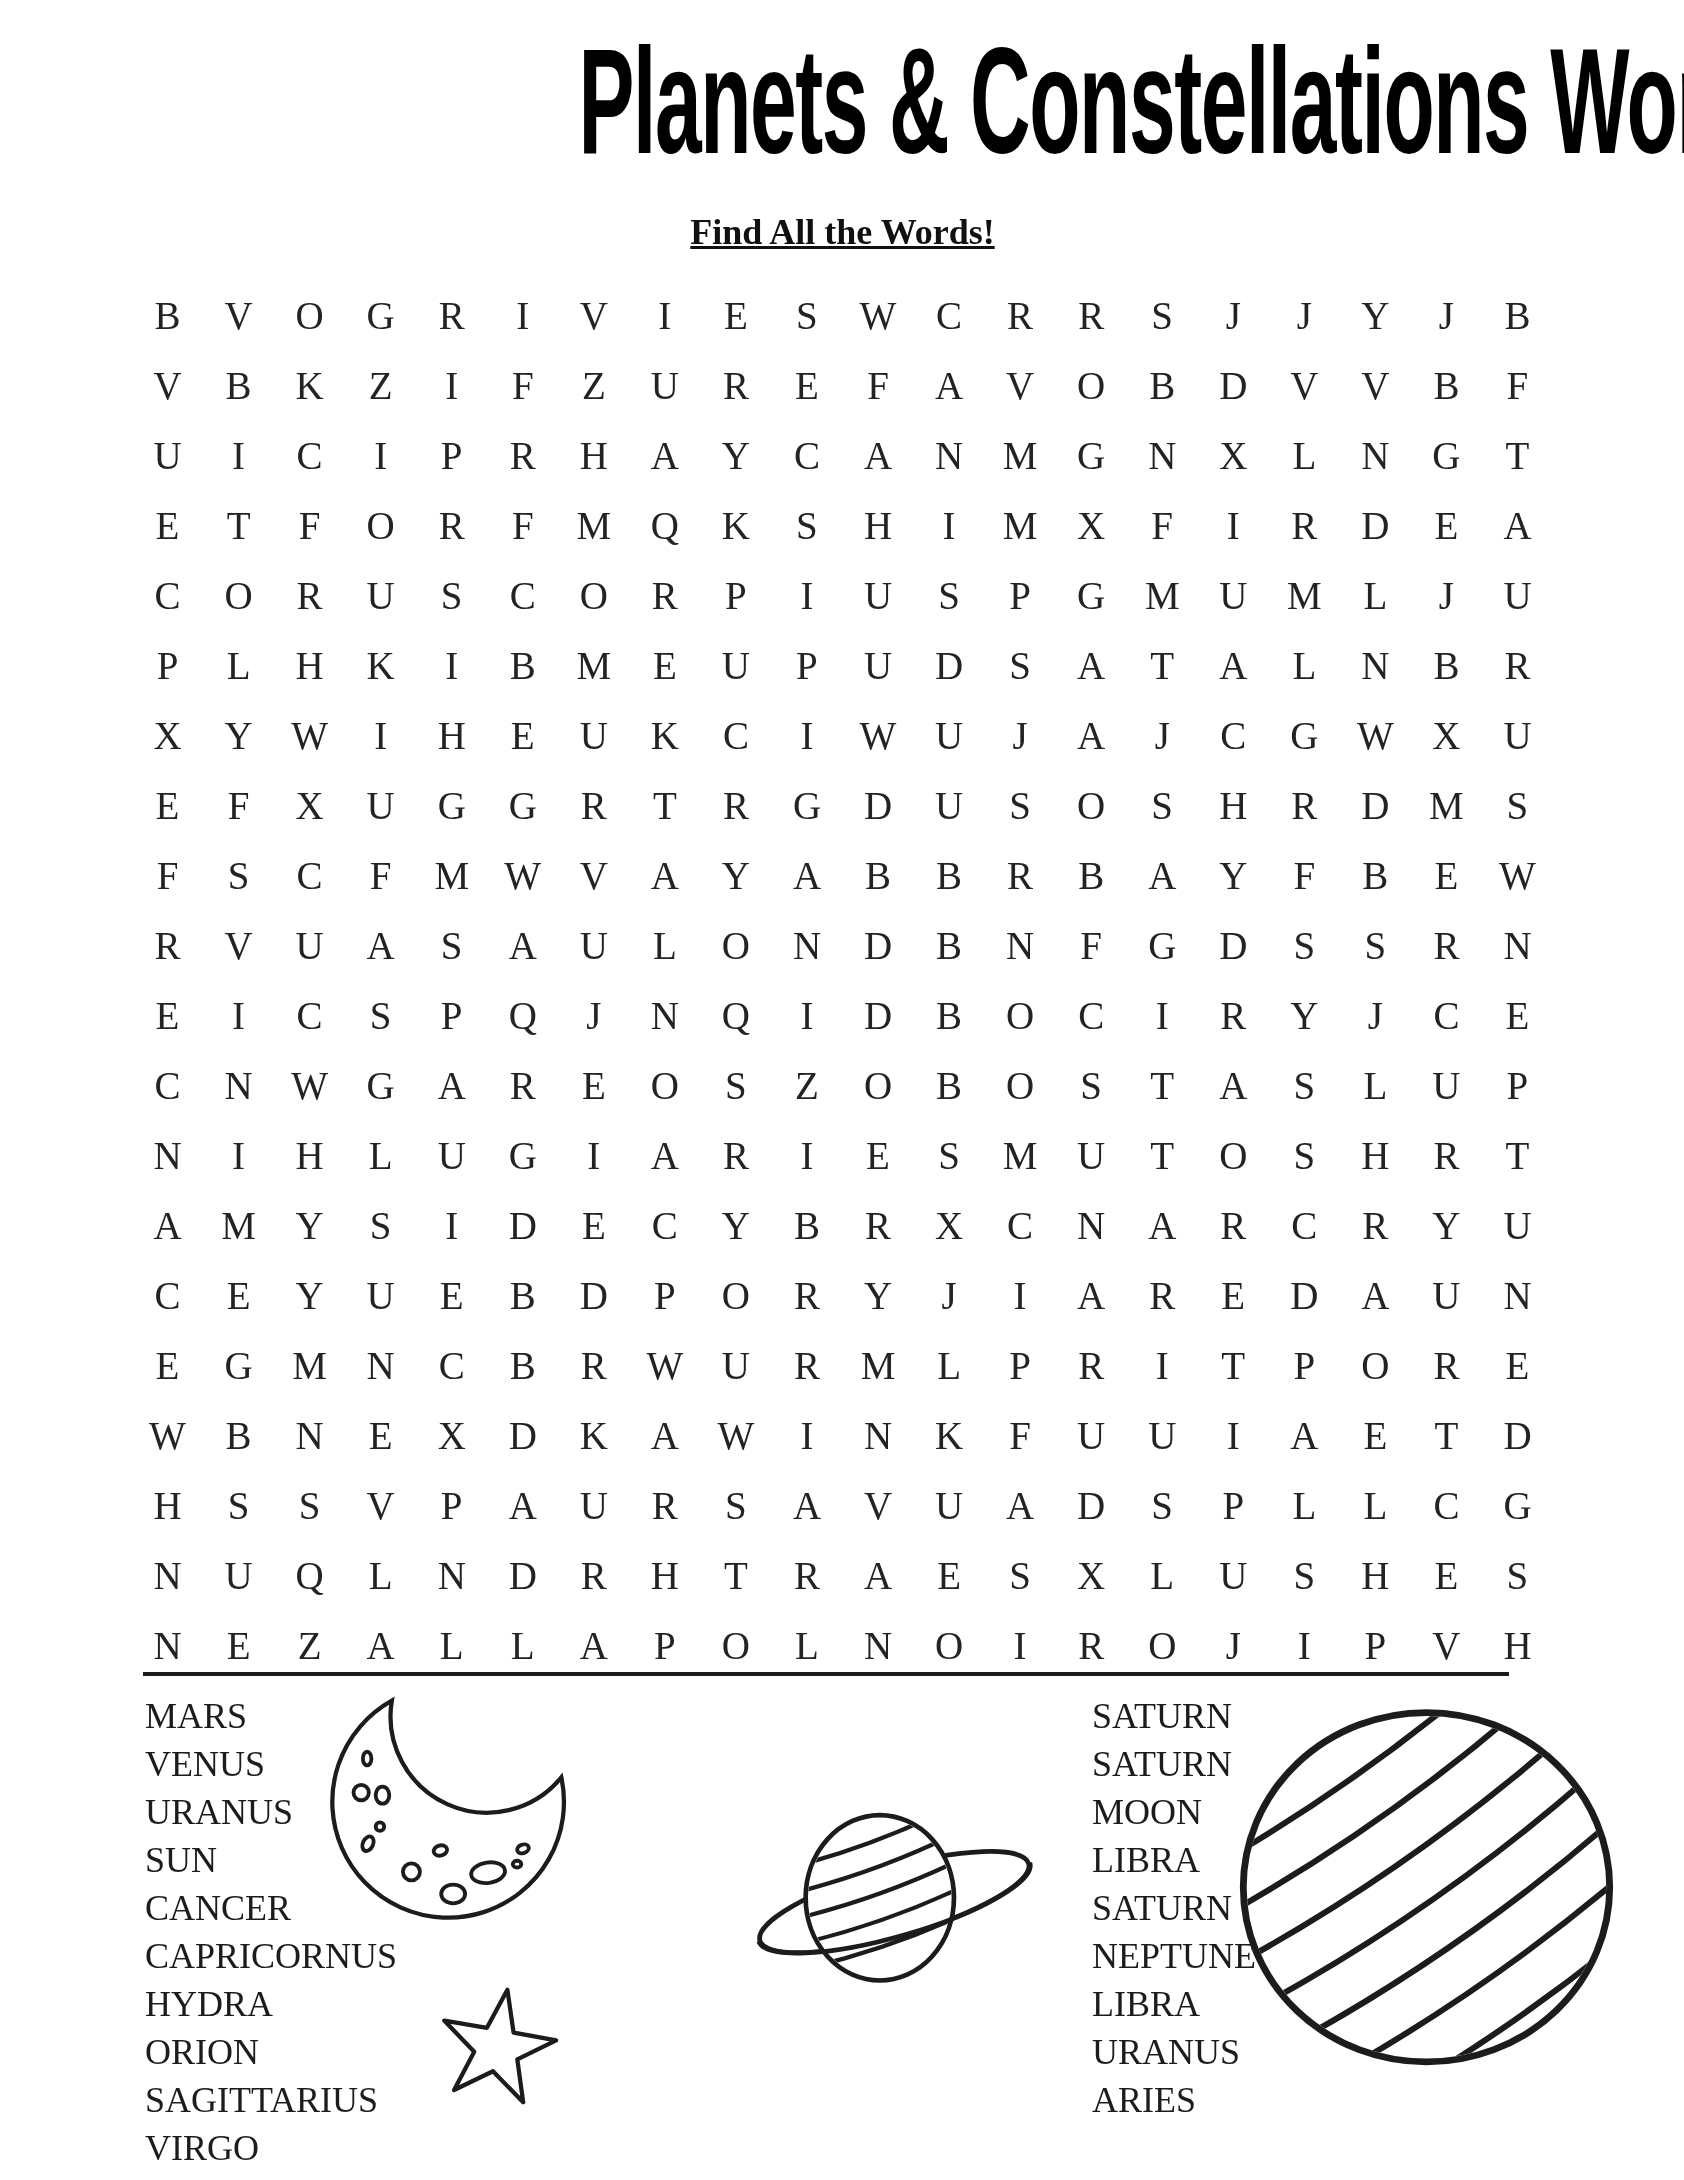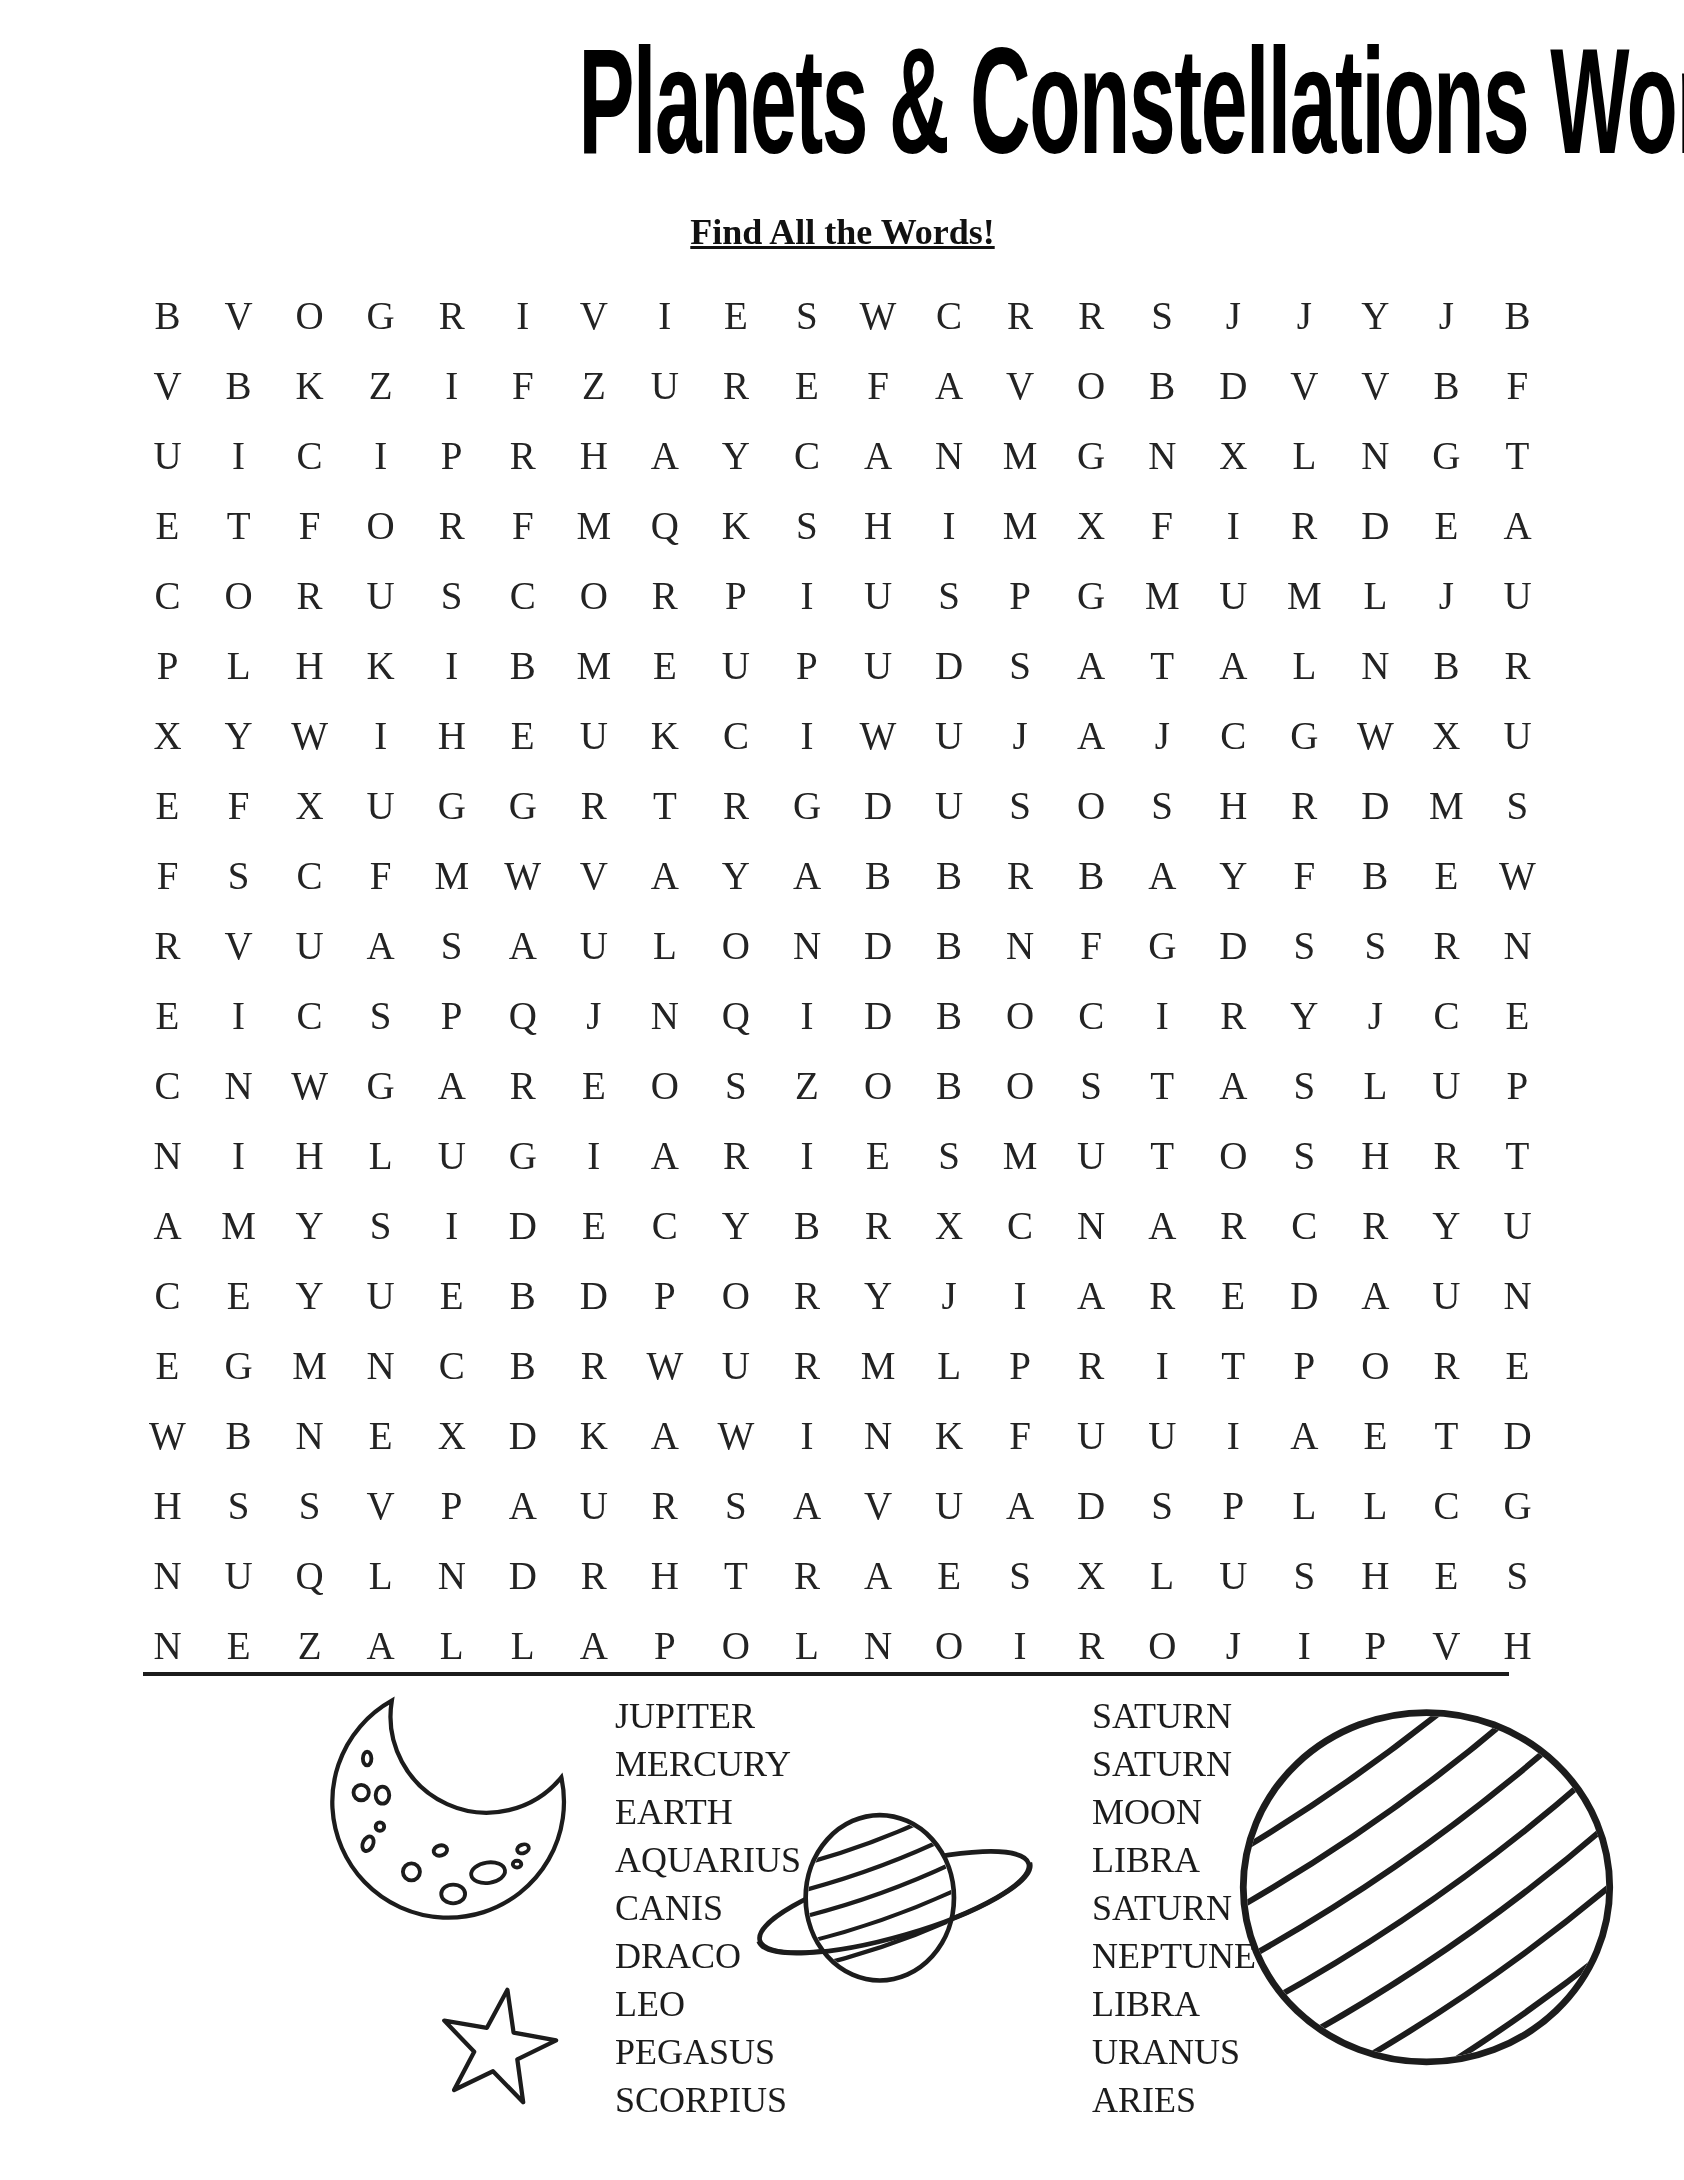--- a/index.html
+++ b/index.html
@@ -453,30 +453,31 @@
       <div class="cell">O</div>
       <div class="cell">J</div>
       <div class="cell">I</div>
       <div class="cell">P</div>
       <div class="cell">V</div>
       <div class="cell">H</div>
     </div>
 
   <div class="separator"></div>
 
-  <div class="words" id="words-col-2">
-      <div class="word">JUPITER</div>
-      <div class="word">MERCURY</div>
-      <div class="word">EARTH</div>
-      <div class="word">AQUARIUS</div>
-      <div class="word">CANIS</div>
-      <div class="word">DRACO</div>
-      <div class="word">LEO</div>
-      <div class="word">PEGASUS</div>
-      <div class="word">SCORPIUS</div>
+  <div class="words" id="words-col-1">
+      <div class="word">MARS</div>
+      <div class="word">VENUS</div>
+      <div class="word">URANUS</div>
+      <div class="word">SUN</div>
+      <div class="word">CANCER</div>
+      <div class="word">CAPRICORNUS</div>
+      <div class="word">HYDRA</div>
+      <div class="word">ORION</div>
+      <div class="word">SAGITTARIUS</div>
+      <div class="word">VIRGO</div>
     </div>
   <div class="words" id="words-col-3">
       <div class="word">SATURN</div>
       <div class="word">SATURN</div>
       <div class="word">MOON</div>
       <div class="word">LIBRA</div>
       <div class="word">SATURN</div>
       <div class="word">NEPTUNE</div>
       <div class="word">LIBRA</div>
       <div class="word">URANUS</div>

